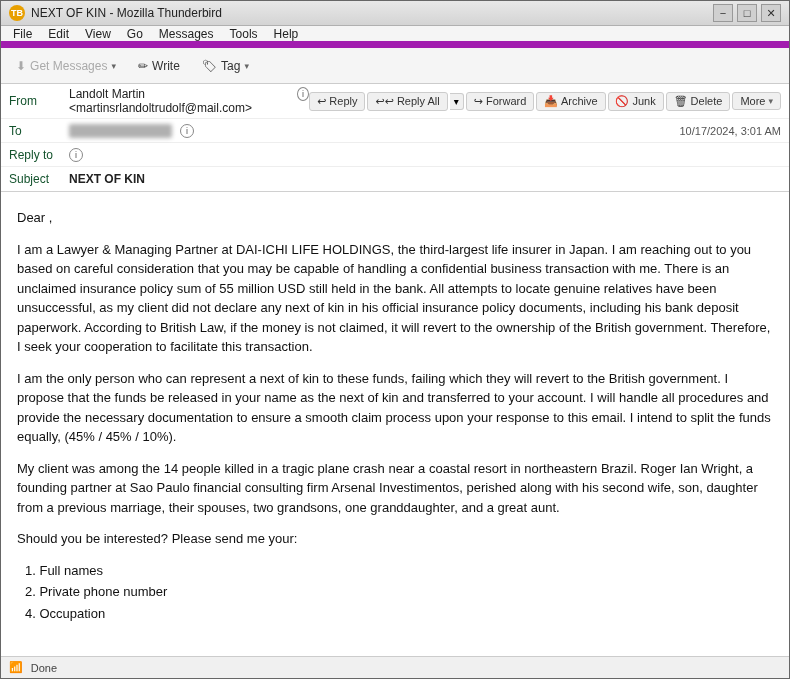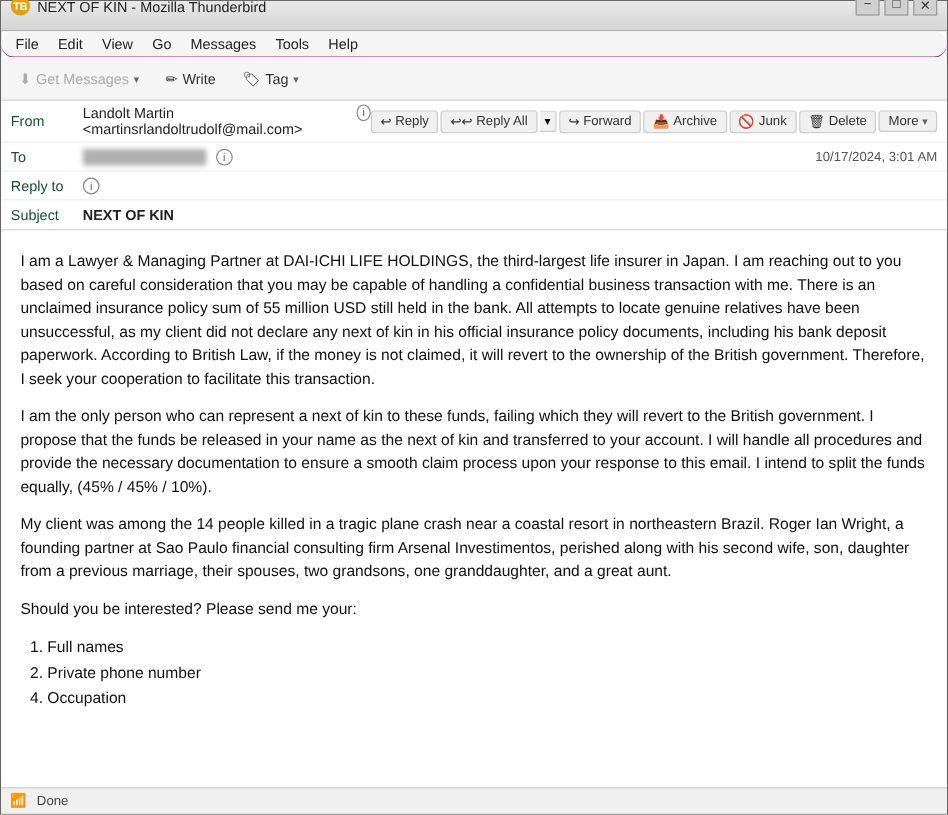--- a/index.html
+++ b/index.html
@@ -19,21 +19,21 @@
       border: 1px solid #666;
       display: flex;
       flex-direction: column;
       background: #fff;
     }
 
     .title-bar {
       background: linear-gradient(to bottom, #e8e8e8, #d4d4d4);
       height: 20px;
       display: flex;
-      align-items: flex-end;
+      align-items: center;
       padding: 12px 8px;
       border-bottom: 1px solid #b0b0b0;
       flex-shrink: 0;
     }
 
     .title-bar-icon {
       width: 16px;
       height: 16px;
       margin-right: 6px;
       background: #e8a000;
@@ -67,26 +67,25 @@
       justify-content: center;
       font-size: 11px;
       cursor: pointer;
       color: #333;
     }
 
     
     .menu-bar {
       height: 22px;
       background: #f5f5f5;
-      border-bottom: 1px solid #a21caf;
+      border-bottom: 7px solid #a21caf;
       display: flex;
       align-items: center;
       padding: 0 4px;
       flex-shrink: 0;
-      border-radius: 11px;
     }
 
     .menu-item {
       padding: 2px 8px;
       font-size: 12px;
       color: #222;
       cursor: pointer;
       border-radius: 2px;
     }
 
@@ -378,20 +377,21 @@
       <span class="header-label">Subject</span>
       <div class="header-value">
         <span class="subject-value">NEXT OF KIN</span>
       </div>
     </div>
 
   </div>
 
   <div class="email-container">
     <div class="email-body">
+      <p>Dear ,</p>
       <p>I am a Lawyer &amp; Managing Partner at DAI-ICHI LIFE HOLDINGS, the third-largest life insurer in Japan. I am reaching out to you based on careful consideration that you may be capable of handling a confidential business transaction with me. There is an unclaimed insurance policy sum of 55 million USD still held in the bank. All attempts to locate genuine relatives have been unsuccessful, as my client did not declare any next of kin in his official insurance policy documents, including his bank deposit paperwork. According to British Law, if the money is not claimed, it will revert to the ownership of the British government. Therefore, I seek your cooperation to facilitate this transaction.</p>
       <p>I am the only person who can represent a next of kin to these funds, failing which they will revert to the British government. I propose that the funds be released in your name as the next of kin and transferred to your account. I will handle all procedures and provide the necessary documentation to ensure a smooth claim process upon your response to this email. I intend to split the funds equally, (45% / 45% / 10%).</p>
       <p>My client was among the 14 people killed in a tragic plane crash near a coastal resort in northeastern Brazil. Roger Ian Wright, a founding partner at Sao Paulo financial consulting firm Arsenal Investimentos, perished along with his second wife, son, daughter from a previous marriage, their spouses, two grandsons, one granddaughter, and a great aunt.</p>
       <p>Should you be interested? Please send me your:</p>
       <div>
         <p class="list-item">1. Full names</p>
         <p class="list-item">2. Private phone number</p>
         <p class="list-item">4. Occupation</p>
       </div>
     </div>

